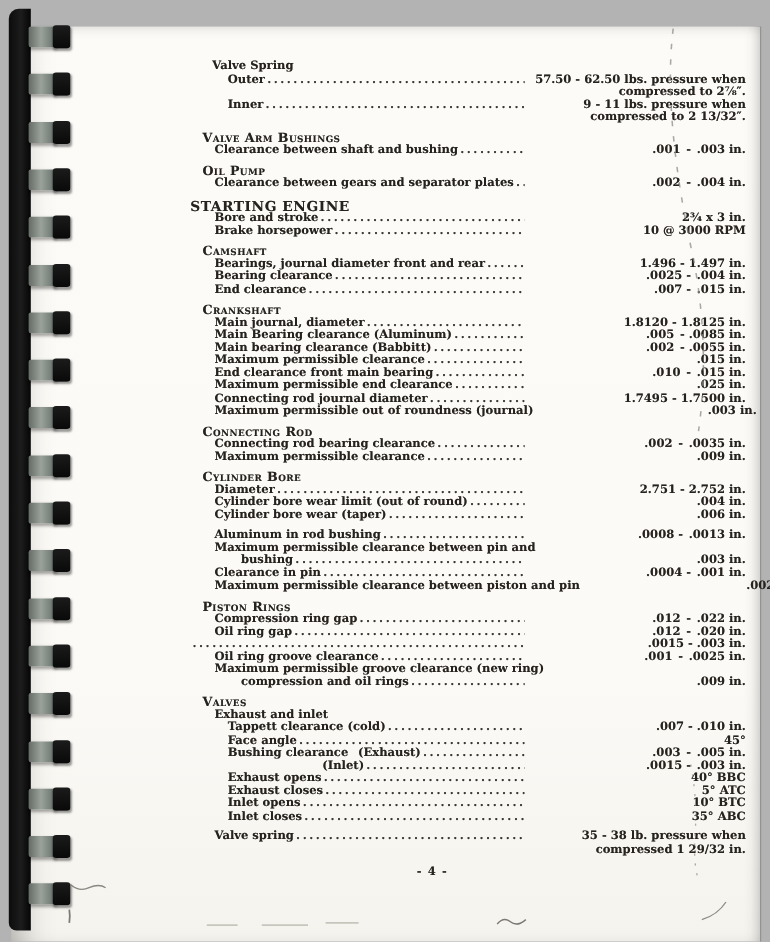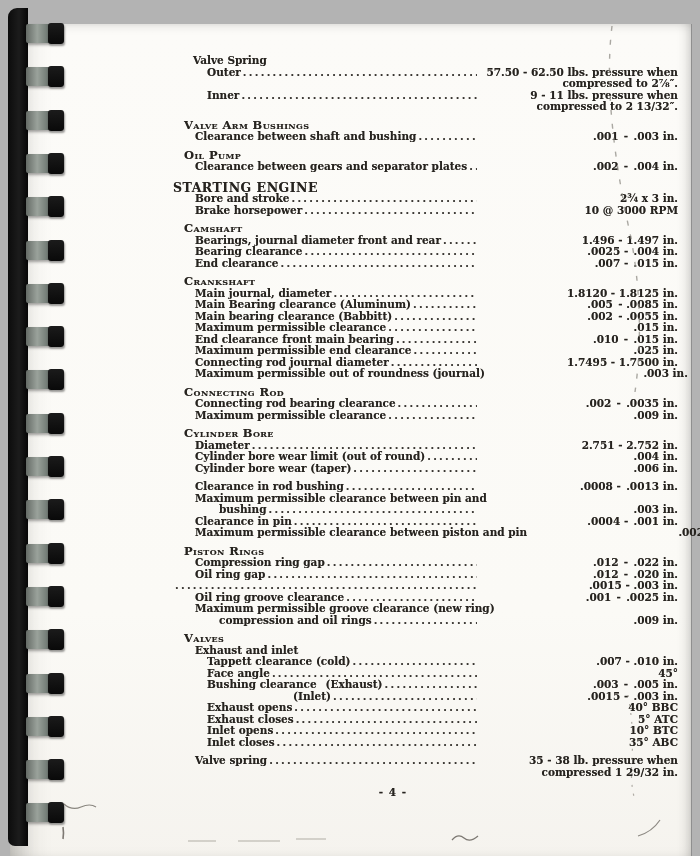--- a/index.html
+++ b/index.html
@@ -208,21 +208,21 @@
               <span class="val">.004 in.</span>
             </div>
             <div class="spec-row">
               <span class="lbl ind-item">Cylinder bore wear (taper)</span>
               <span class="leader dots"></span>
               <span class="val">.006 in.</span>
             </div>
           </div>
           <div class="section">
             <div class="spec-row">
-              <span class="lbl ind-item">Clearance in rod bushing</span>
+              <span class="lbl ind-item">Aluminum in rod bushing</span>
               <span class="leader dots"></span>
               <span class="val">.0008 - .0013 in.</span>
             </div>
             <div class="pre-line">Maximum permissible clearance between pin and</div>
             <div class="spec-row">
               <span class="lbl ind-cont">bushing</span>
               <span class="leader dots"></span>
               <span class="val">.003 in.</span>
             </div>
             <div class="spec-row">

